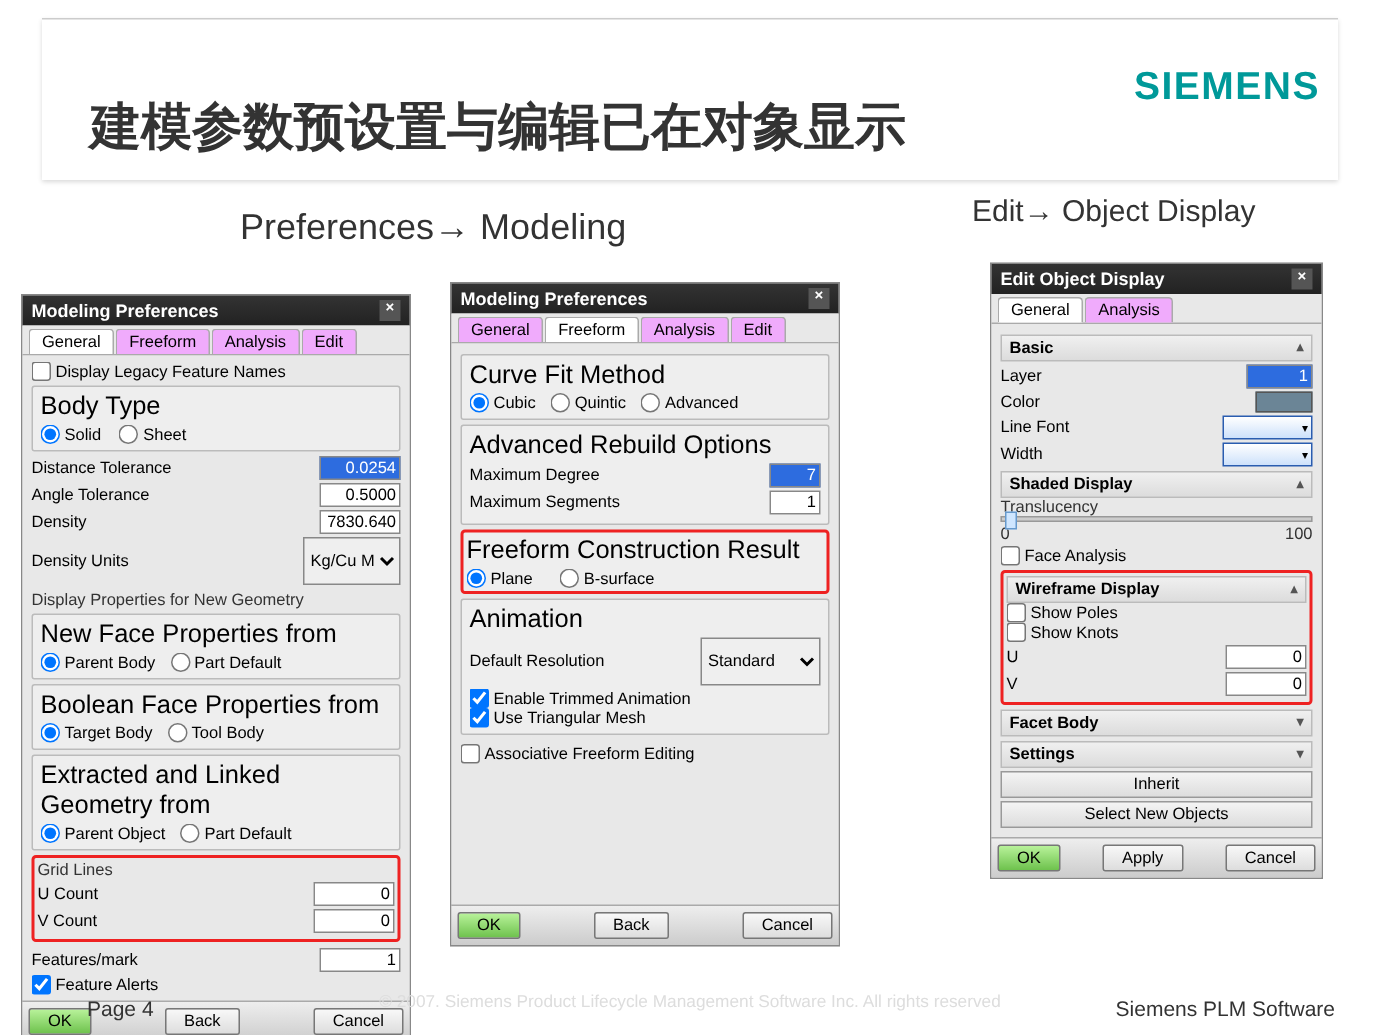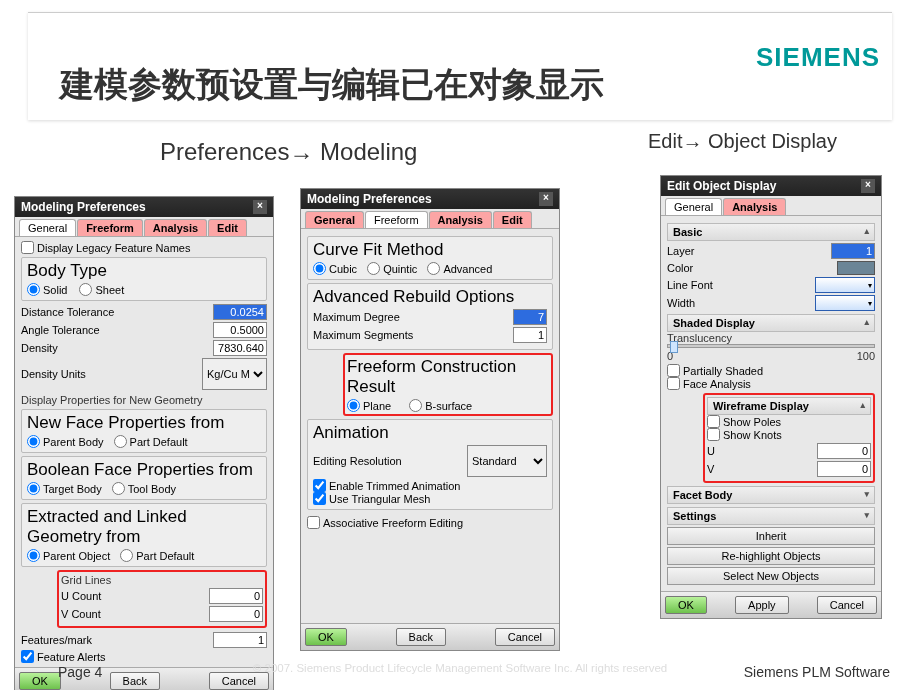--- a/index.html
+++ b/index.html
@@ -7,33 +7,33 @@
 .header-bar { position: absolute; top: 12px; left: 28px; right: 28px; height: 108px; background: #fff; box-shadow: 0 1px 3px rgba(0,0,0,.15); border-top: 1px solid #ccc; }
 .page-title { position: absolute; left: 60px; top: 62px; font-size: 34px; font-weight: bold; color: #333; }
 .siemens-logo { position: absolute; right: 40px; top: 42px; font-size: 26px; font-weight: 800; color: #009999; letter-spacing: 1px; }
 .breadcrumb-left { position: absolute; left: 160px; top: 138px; font-size: 24px; color: #333; }
 .breadcrumb-right { position: absolute; left: 648px; top: 130px; font-size: 20px; color: #333; }
 
 .dialog { position: absolute; background: #e8e8e8; border: 1px solid #888; font-size: 11px; }
 .dialog-title { background: linear-gradient(#333,#222); color: #fff; padding: 3px 6px; font-size: 12px; font-weight: bold; display: flex; align-items: center; justify-content: space-between; }
 .close-x { width: 14px; height: 14px; background: #555; color:#fff; text-align:center; line-height:12px; font-size:10px; cursor:pointer; }
 .tabs { display: flex; border-bottom: 1px solid #aaa; background:#e8e8e8; padding: 2px 4px 0; gap:1px;}
-.tab { padding: 2px 8px; border: 1px solid #aaa; border-bottom: none; background:#fca5a5; cursor:pointer; border-radius: 3px 3px 0 0; font-size:11px;font-weight:bold;}
+.tab { padding: 2px 8px; border: 1px solid #aaa; border-bottom: none; background:#f0abfc; cursor:pointer; border-radius: 3px 3px 0 0; font-size:11px;}
 .tab.active { background:#fff; font-weight:normal; }
 .panel-body { padding: 4px 6px; background:#e8e8e8; }
 .group { border: 1px solid #bbb; margin: 3px 0; padding: 3px 5px 4px; background:#eee; border-radius:2px; }
 .group-title { font-weight: normal; font-size:17px; margin-bottom:2px; }
 .row { display:flex; align-items:center; justify-content:space-between; margin:2px 0; gap:4px;}
 .row label { font-size:11px; }
 input[type=text] { width: 54px; height:16px; font-size:11px; text-align:right; padding:0 2px; border:1px solid #888; background:#fff;}
 input.hl { background:#2d6cdf; color:#fff; }
 select { font-size:11px; height:32px; border:1px solid #888; }
 .radio,.chk { display:flex; align-items:center; gap:3px; font-size:11px; }
 .radio input,.chk input{margin:0;}
-.redbox { border:2px solid #e22; border-radius:3px; padding:2px;margin-left:36px; }
+.redbox { border:2px solid #e22; border-radius:3px; padding:2px; }
 .btn-row { display:flex; justify-content:space-between; gap:4px; padding:4px; background: linear-gradient(#eee,#ccc); border-top:1px solid #aaa;}
 .btn { padding:2px 12px; font-size:11px; border:1px solid #777; background:linear-gradient(#f8f8f8,#ddd); cursor:pointer; border-radius:2px;}
 .btn.ok { background:linear-gradient(#b8f29a,#6ec24d); }
 .section-head { background:linear-gradient(#f0f0f0,#dcdcdc); border:1px solid #bbb; padding:2px 5px; font-weight:bold; font-size:11px; display:flex; justify-content:space-between; margin:3px 0 0; }
 .caret { font-size:9px; color:#555; }
 .slider-track { height:4px; background:#ccc; border:1px solid #999; position:relative; }
 .slider-thumb { position:absolute; left:2px; top:-4px; width:8px; height:12px; background:#cfe6ff; border:1px solid #6699cc; }
 .color-swatch { width:38px; height:14px; border:1px solid #555; }
 .dropdown-btn { width:38px; height:16px; border:1px solid #2a5db0; background:linear-gradient(#fff,#cde1fb); display:flex; align-items:center; justify-content:flex-end; padding-right:2px; font-size:8px; }
 .simple-btn { padding:2px 4px; font-size:11px; border:1px solid #999; background:linear-gradient(#f4f4f4,#ddd); text-align:center; cursor:pointer; margin:2px 0; }
@@ -212,21 +212,21 @@
           </label>
         <label class="radio">
             <input type="radio" style="">
             <span>B-surface</span>
           </label>
       </div>
     </div>
     <div class="group">
         <div class="group-title">Animation</div>
       <div class="row">
-          <label>Editing Resolution</label>
+          <label>Default Resolution</label>
           <select style="width:80px"><option>Standard</option></select>
         </div>
       <div class="chk">
           <input type="checkbox" checked="" style="">
           <span>Enable Trimmed Animation</span>
         </div>
       <div class="chk">
           <input type="checkbox" checked="" style="">
           <span>Use Triangular Mesh</span>
         </div>
@@ -281,24 +281,20 @@
     <div class="small-label">Translucency</div>
     <div class="slider-track">
         <div class="slider-thumb"></div>
       </div>
     <div class="row">
         <span class="small-label">0</span>
         <span class="small-label">100</span>
       </div>
     <div class="chk">
         <input type="checkbox" style="">
-        <span>Partially Shaded</span>
-      </div>
-    <div class="chk">
-        <input type="checkbox" style="">
         <span>Face Analysis</span>
       </div>
 
     <div class="redbox" style="margin-top:3px;">
       <div class="section-head" style="margin:0;">
           <span>Wireframe Display</span>
           <span class="caret">▴</span>
         </div>
       <div class="chk">
           <input type="checkbox" style="">
@@ -321,21 +317,20 @@
     <div class="section-head">
         <span>Facet Body</span>
         <span class="caret">▾</span>
       </div>
     <div class="section-head">
         <span>Settings</span>
         <span class="caret">▾</span>
       </div>
 
     <div class="simple-btn">Inherit</div>
-    <div class="simple-btn">Re-highlight Objects</div>
     <div class="simple-btn">Select New Objects</div>
   </div>
   <div class="btn-row">
     <div class="btn ok">OK</div>
     <div class="btn">Apply</div>
     <div class="btn">Cancel</div>
   </div>
 </div>
 
 <div class="footer-copy">© 2007. Siemens Product Lifecycle Management Software Inc. All rights reserved</div>

